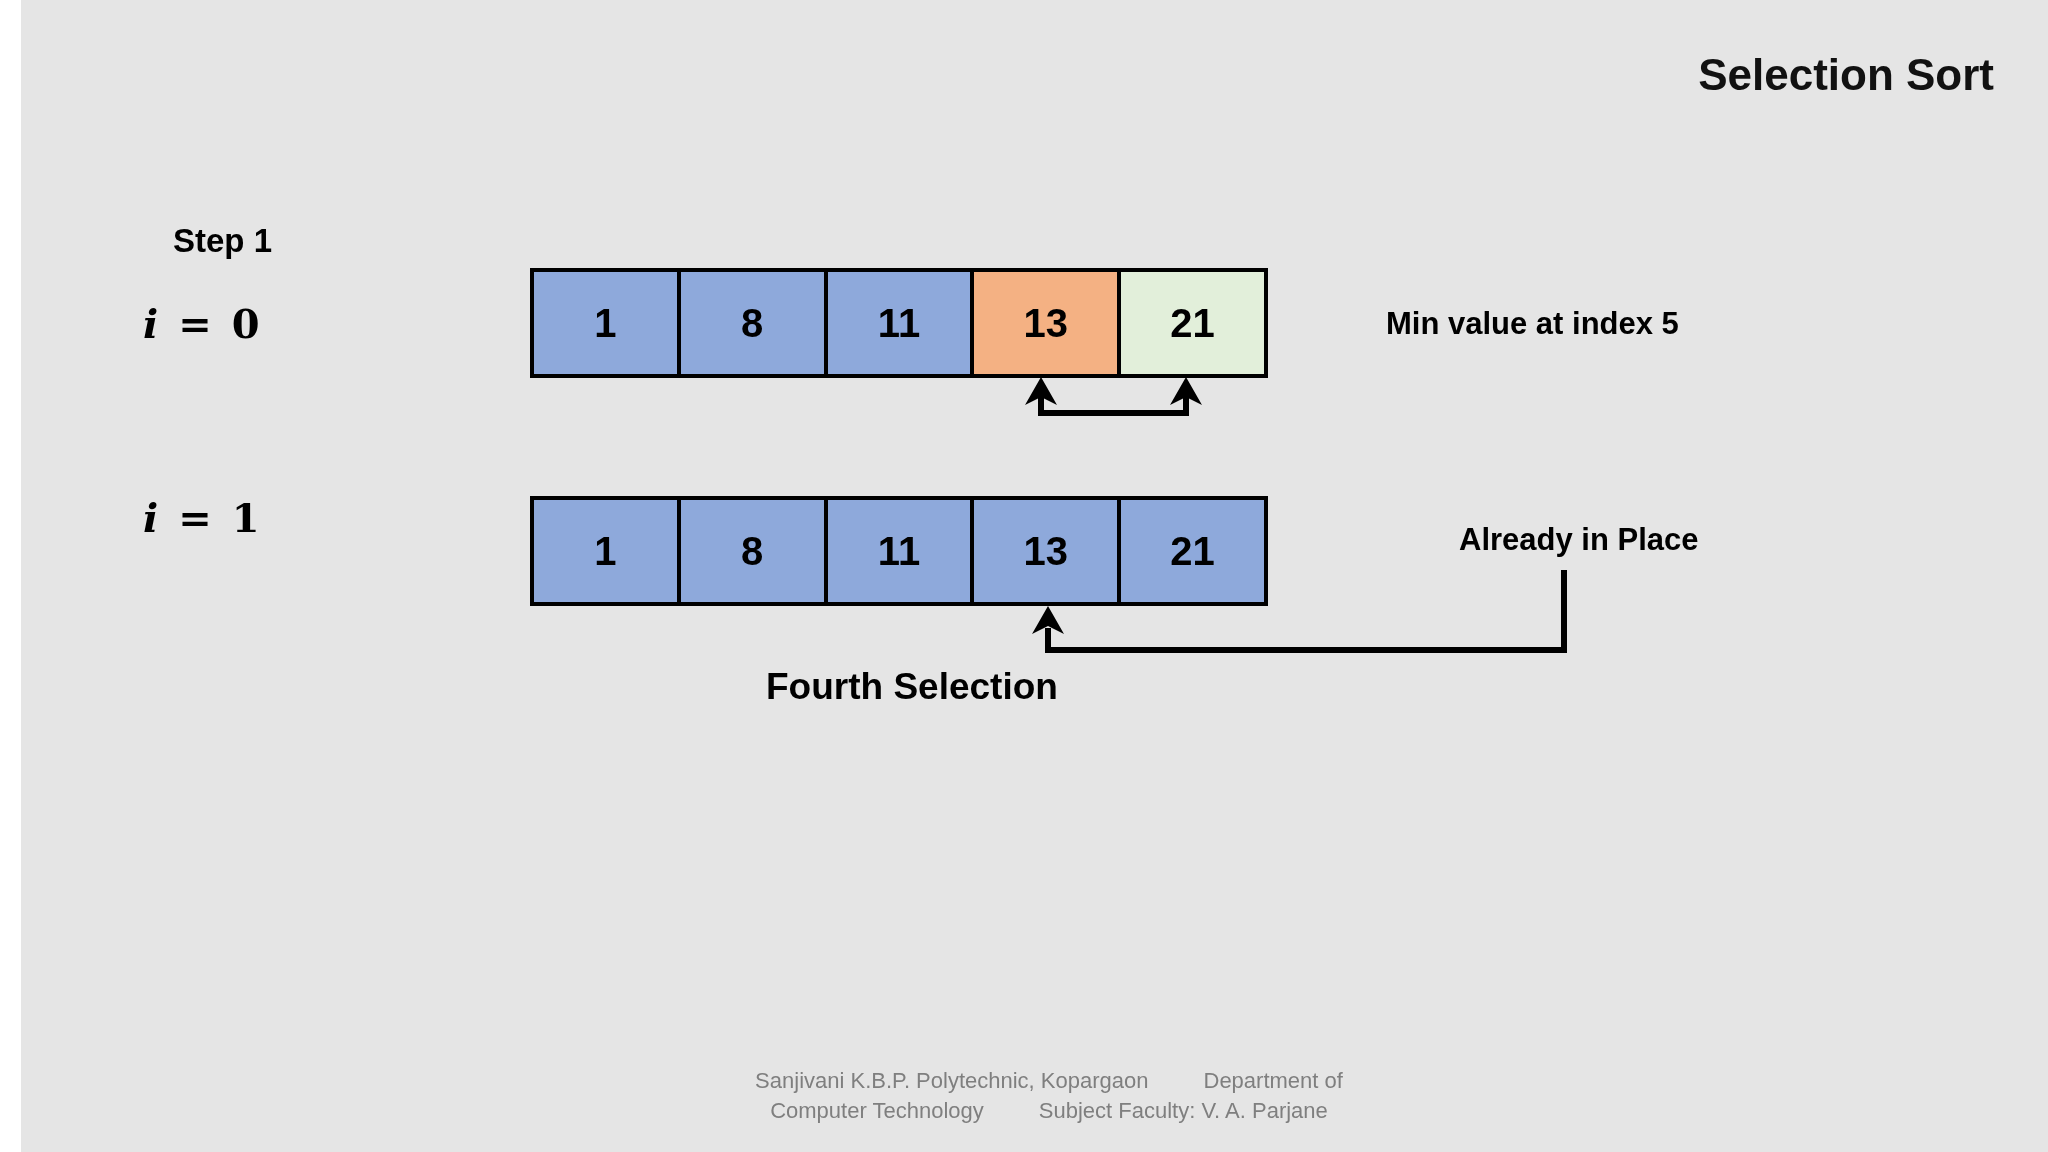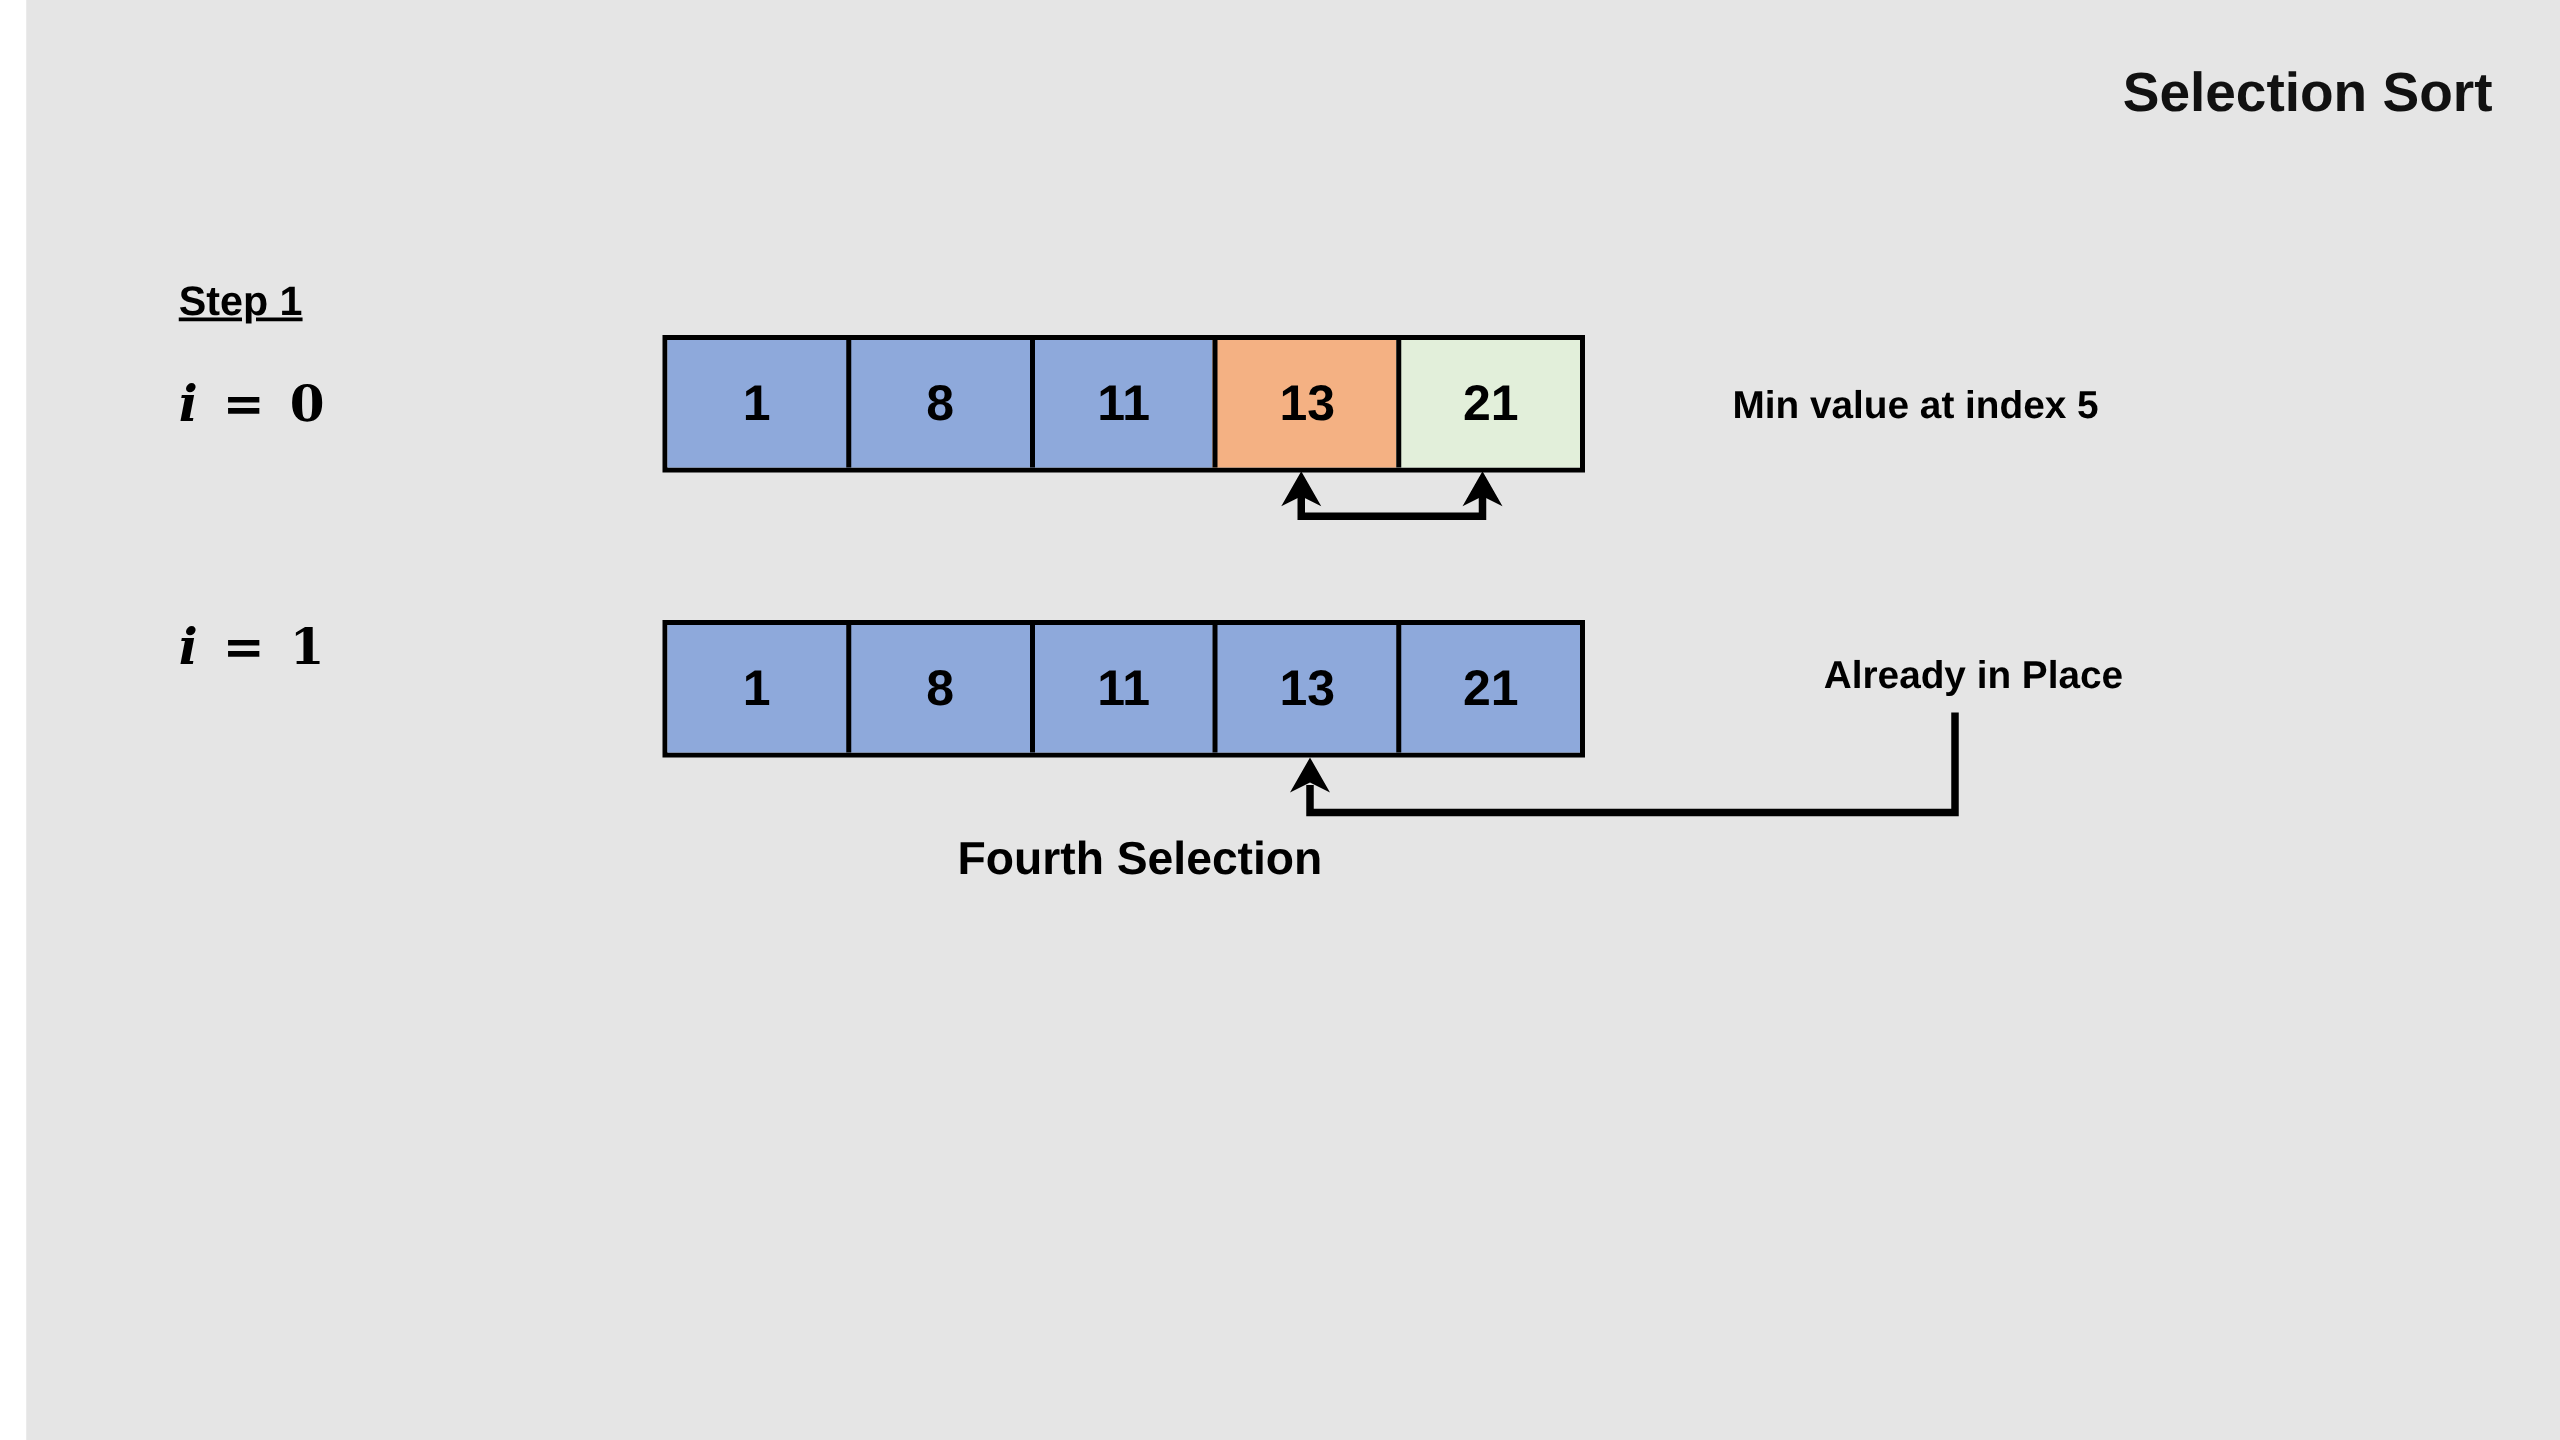--- a/index.html
+++ b/index.html
@@ -12,22 +12,22 @@
     color:#000;
     margin-left:21px;
   }
   .abs{position:absolute;}
   .slide-title{
     top:50px;right:75px;
     font-size:44px;font-weight:700;color:#111;
     letter-spacing:0px;
   }
   .step-label{
-    left:122px;top:222px;
-    font-size:33px;font-weight:700;text-decoration:underline;
+    left:152px;top:222px;
+    font-size:33px;font-weight:700;
   }
   .index-label{
     left:122px;
     display:flex;align-items:baseline;gap:20px;
     font-family:"DejaVu Serif", serif;
     font-size:40px;font-weight:700;
   }
   .index-label .ivar{font-style:italic;}
   .index-label-0{top:300px;}
   .index-label-1{top:494px;}
@@ -116,14 +116,24 @@
 
   <svg class="abs" style="left:990px;top:565px;" width="580" height="100" viewBox="0 0 580 100">
     <path d="M 553 5 L 553 85 L 37 85 L 37 63" fill="none" stroke="#000" stroke-width="6" stroke-linejoin="miter"></path>
     <polygon points="37,41 21,69 37,61 53,69" fill="#000"></polygon>
   </svg>
 
   <div class="abs annotation annotation-inplace">Already in Place</div>
 
   <div class="abs iteration-caption">Fourth Selection</div>
 
+  <div class="abs footer">
+    <div class="fline">
+      <span>Sanjivani K.B.P. Polytechnic, Kopargaon</span>
+      <span>Department of</span>
+    </div>
+    <div class="fline">
+      <span>Computer Technology</span>
+      <span>Subject Faculty: V. A. Parjane</span>
+    </div>
+  </div>
 
 </div>
 
 </body></html>

